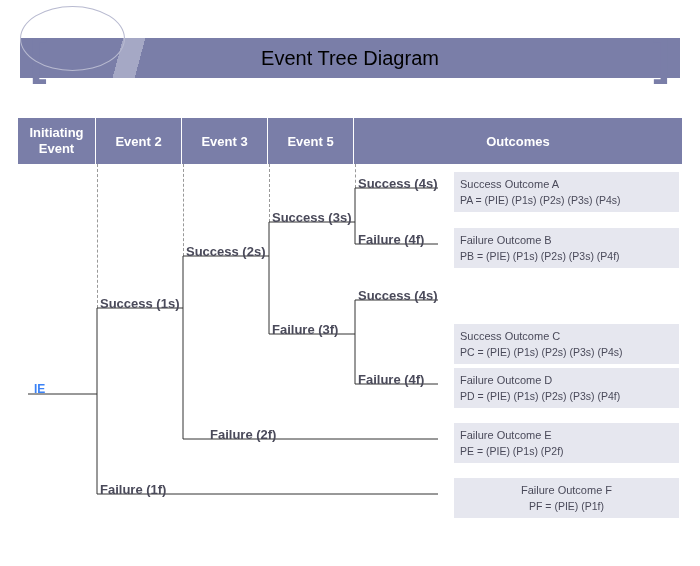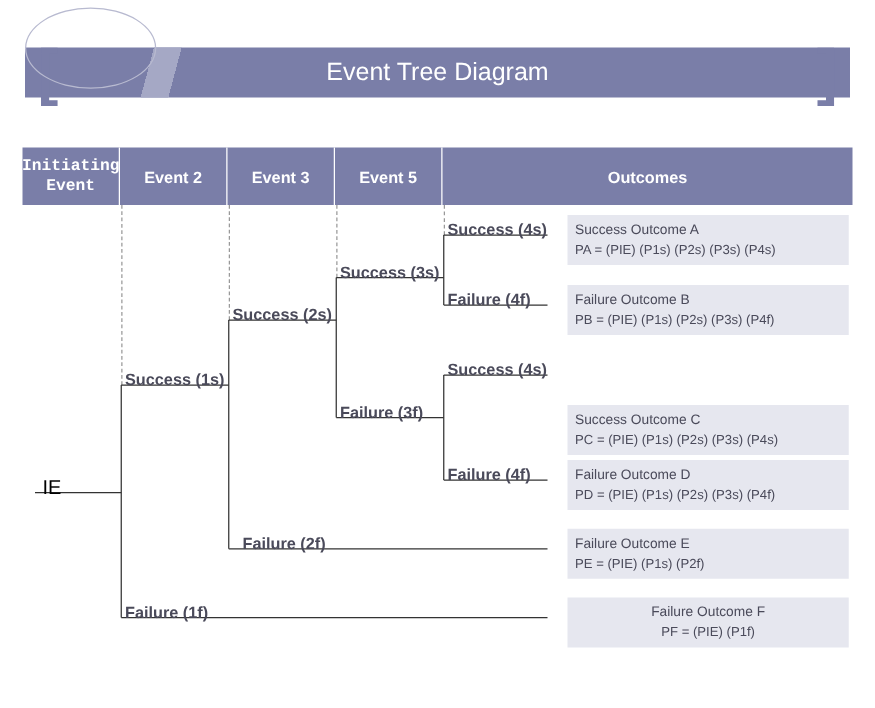--- a/index.html
+++ b/index.html
@@ -25,21 +25,21 @@
   .title-banner::before {
     content: "";
     position: absolute;
     left: 70px;
     top: 0;
     bottom: 0;
     width: 100px;
     background: linear-gradient(105deg, transparent 30%, #a5a8c5 30%, #a5a8c5 50%, transparent 50%);
   }
   .title-text {
-    color: #ffffff;
+    color: #000000;
     font-size: 20px;
     font-weight: normal;
     position: relative;
     z-index: 2;
     font-family: "Comic Sans MS", cursive, sans-serif;
   }
   .bracket-left, .bracket-right {
     position: absolute;
     color: #7a7ea8;
     font-size: 50px;
@@ -72,21 +72,21 @@
     font-size: 13px;
     font-weight: bold;
     display: flex;
     align-items: center;
     justify-content: center;
     text-align: center;
     border-right: 1px solid #fff;
     padding: 2px 4px;
   }
   .header-cell:last-child { border-right: none; }
-  .hc-ie { width: 78px; line-height: 1.2; font-family: Liberation Mono, monospace; }
+  .hc-ie { width: 78px; line-height: 1.2; }
   .hc-e2 { width: 86px; }
   .hc-e3 { width: 86px; }
   .hc-e4 { width: 86px; }
   .hc-e5 { width: 86px; }
   .hc-out { flex: 1; }
   
   .dash {
     position: absolute;
     border-left: 1px dashed #999;
   }
@@ -113,23 +113,23 @@
     padding: 4px 6px;
     font-size: 10.5px;
     color: #4a4a5a;
     width: 225px;
     line-height: 1.5;
   }
   .outcome-box .oname { font-size: 11px; }
   
   .ie-label {
     position: absolute;
-    font-size: 16px;
-    font-weight: normal;
-    color: #000000;
+    font-size: 12px;
+    font-weight: bold;
+    color: #3b82f6;
   }
 </style>
 </head>
 <body>
 
 <div class="title-banner">
   <span class="title-text">Event Tree Diagram</span>
 </div>
 <div class="bracket-left">[</div>
 <div class="bracket-right">]</div>
@@ -179,21 +179,21 @@
     <line x1="337" y1="136" x2="420" y2="136"></line>
     <line x1="337" y1="220" x2="420" y2="220"></line>
   </g>
 </svg>
 
 <span class="ie-label" style="left:34px; top:382px;">IE</span>
 
 <span class="branch-label" style="left:100px; top:296px;">Success (1s)</span>
 <span class="branch-label" style="left:100px; top:482px;">Failure (1f)</span>
 <span class="branch-label" style="left:186px; top:244px;">Success (2s)</span>
-<span class="branch-label" style="left:170px; top:427px;padding-left:24px;">Failure (2f)</span>
+<span class="branch-label" style="left:186px; top:427px;padding-left:24px;">Failure (2f)</span>
 <span class="branch-label" style="left:272px; top:210px;">Success (3s)</span>
 <span class="branch-label" style="left:272px; top:322px;">Failure (3f)</span>
 <span class="branch-label" style="left:358px; top:176px;">Success (4s)</span>
 <span class="branch-label" style="left:358px; top:232px;">Failure (4f)</span>
 <span class="branch-label" style="left:358px; top:288px;">Success (4s)</span>
 <span class="branch-label" style="left:358px; top:372px;">Failure (4f)</span>
 
 <div class="outcome-box" style="left:454px; top:172px;">
   <div class="oname">Success Outcome A</div>
   <div>PA = (PIE) (P1s) (P2s) (P3s) (P4s)</div>

